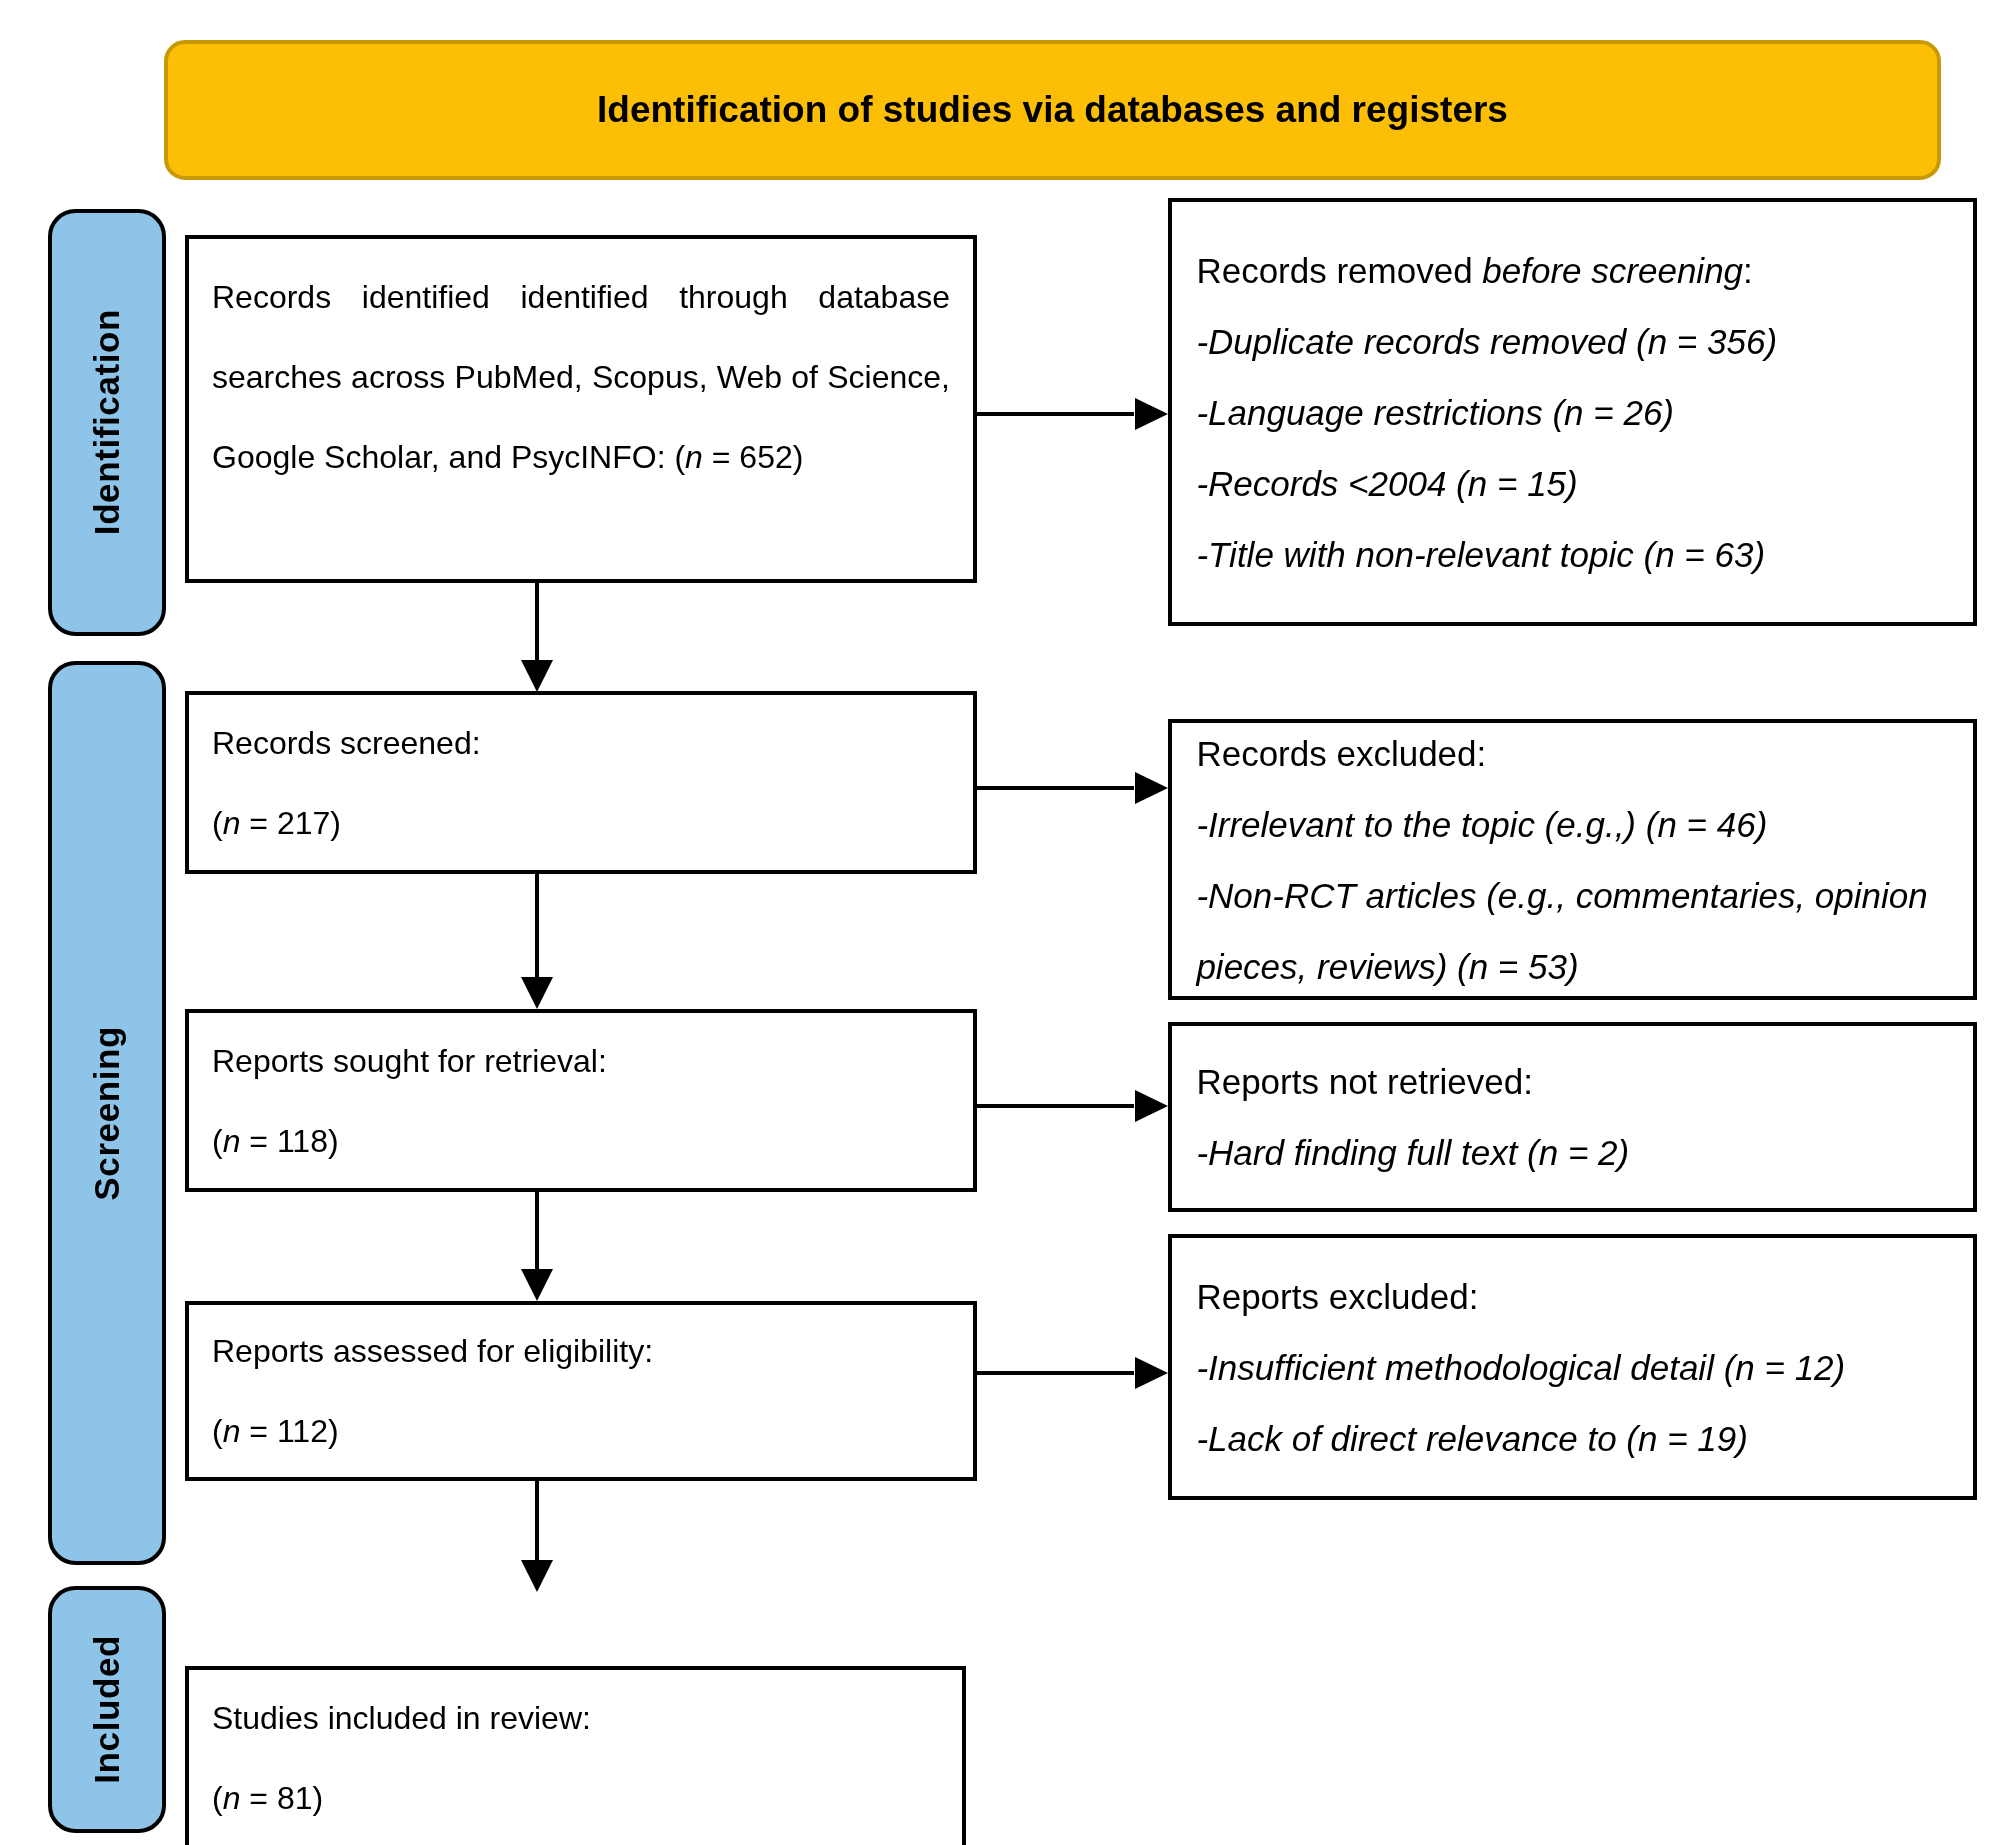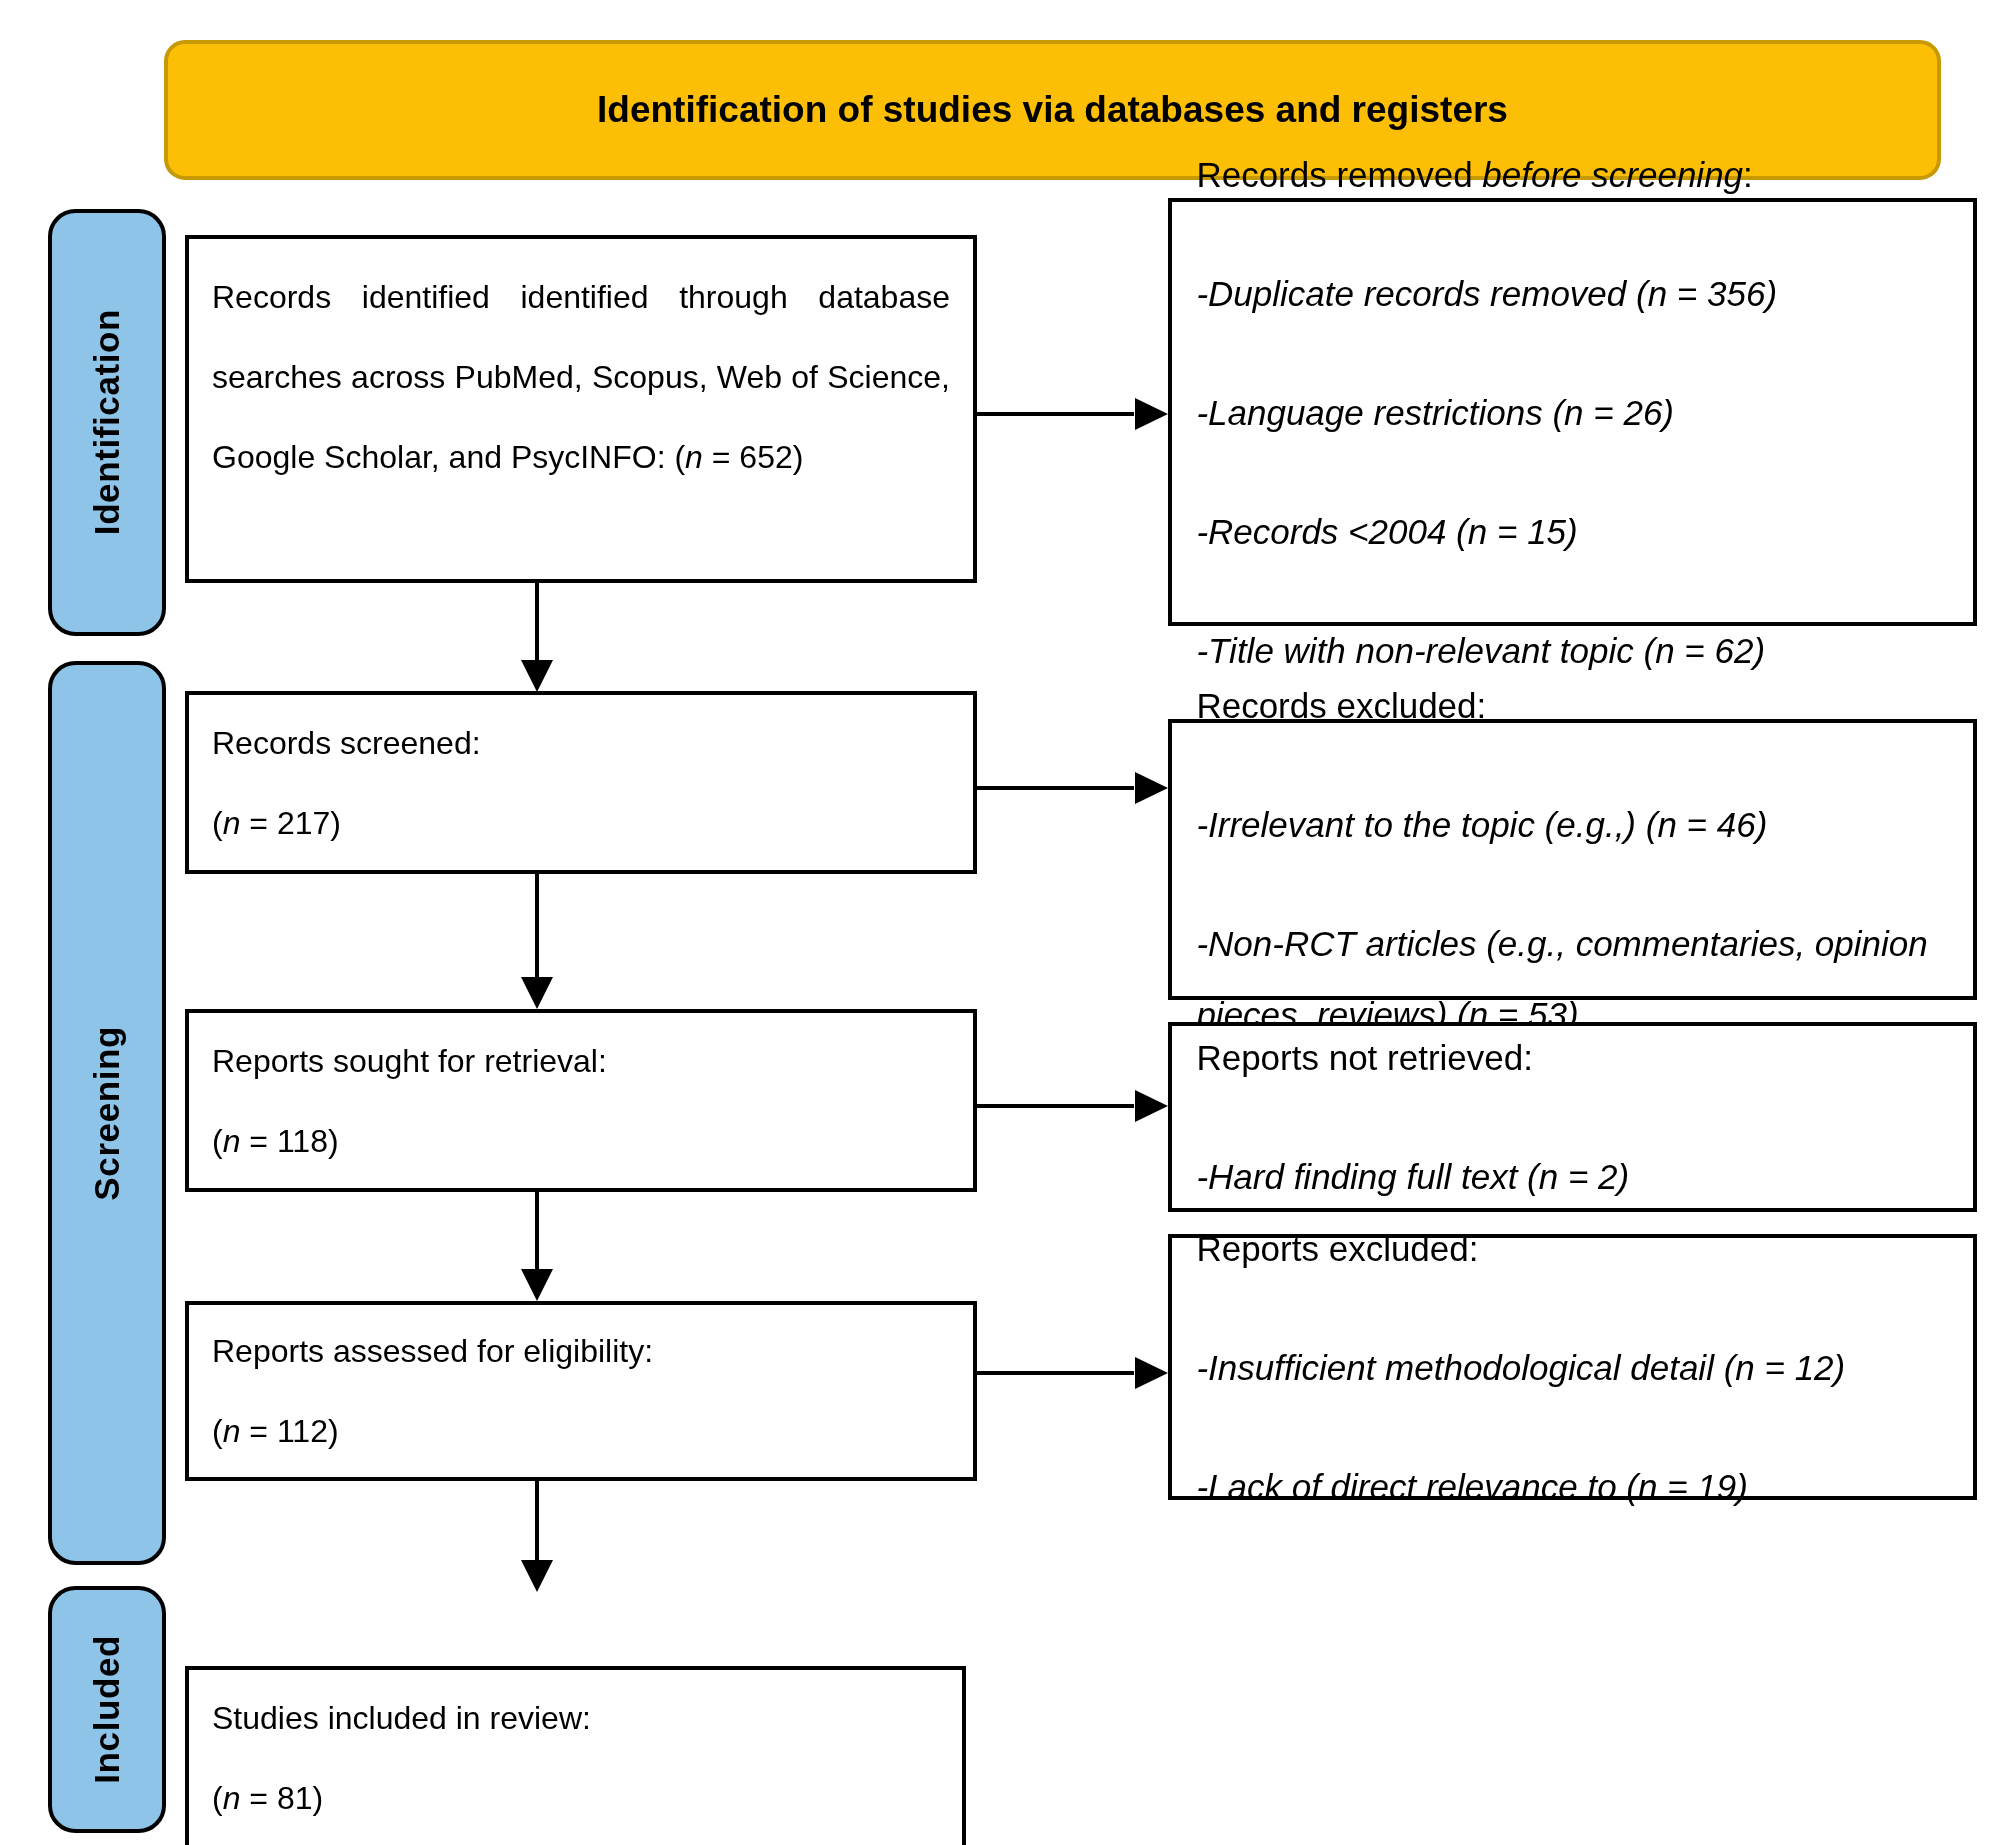--- a/index.html
+++ b/index.html
@@ -70,21 +70,21 @@
   #box-b2 { top: 691px; height: 183px; }
   #box-b3 { top: 1009px; height: 183px; }
   #box-b4 { top: 1301px; height: 180px; }
   #box-b5 { top: 1666px; height: 183px; width: 781px; }
 
   .rbox {
     left: 1168px; width: 809px;
     font-size: 35px;
     line-height: 71px;
     padding: 0 24.4px;
-    display: flex; flex-direction: column; justify-content: center; gap: 48px;
+    display: flex; flex-direction: column; justify-content: center;
   }
   #box-r1 { top: 198px;  height: 428px; }
   #box-r2 { top: 719px; height: 281px; }
   #box-r3 { top: 1022px; height: 190px; }
   #box-r4 { top: 1234px; height: 266px; }
 
   .rbox .item { font-style: italic; }
   .nvar { font-style: italic; }
 
   
@@ -163,21 +163,21 @@
 <div class="box lbox" id="box-b5">
   <div class="line">Studies included in review:</div>
   <div class="line"><span>(</span><span class="nvar">n</span><span> = 81)</span></div>
 </div>
 
 <div class="box rbox" id="box-r1">
   <div class="line title"><span>Records removed </span><span class="nvar">before screening</span><span>:</span></div>
   <div class="line item">-Duplicate records removed (n = 356)</div>
   <div class="line item">-Language restrictions (n = 26)</div>
   <div class="line item">-Records &lt;2004 (n = 15)</div>
-  <div class="line item">-Title with non-relevant topic (n = 62)</div>
+  <div class="line item">-Title with non-relevant topic (n = 63)</div>
 </div>
 
 <div class="box rbox" id="box-r2">
   <div class="line title">Records excluded:</div>
   <div class="line item">-Irrelevant to the topic (e.g.,) (n = 46)</div>
   <div class="line item">-Non-RCT articles (e.g., commentaries, opinion pieces, reviews) (n = 53)</div>
 </div>
 
 <div class="box rbox" id="box-r3">
   <div class="line title">Reports not retrieved:</div>

